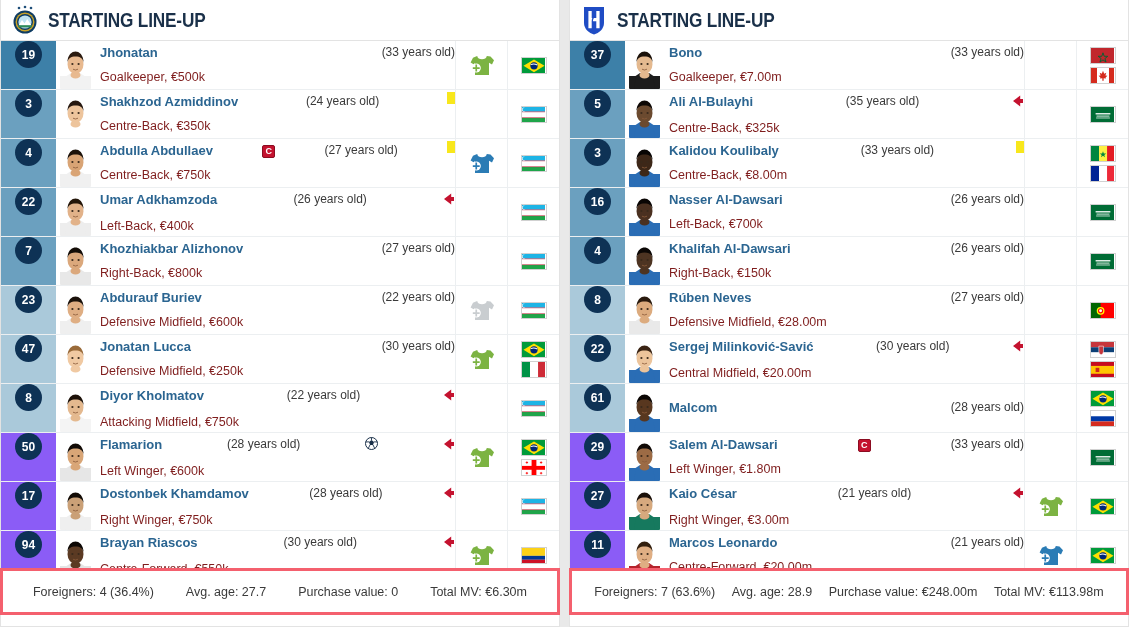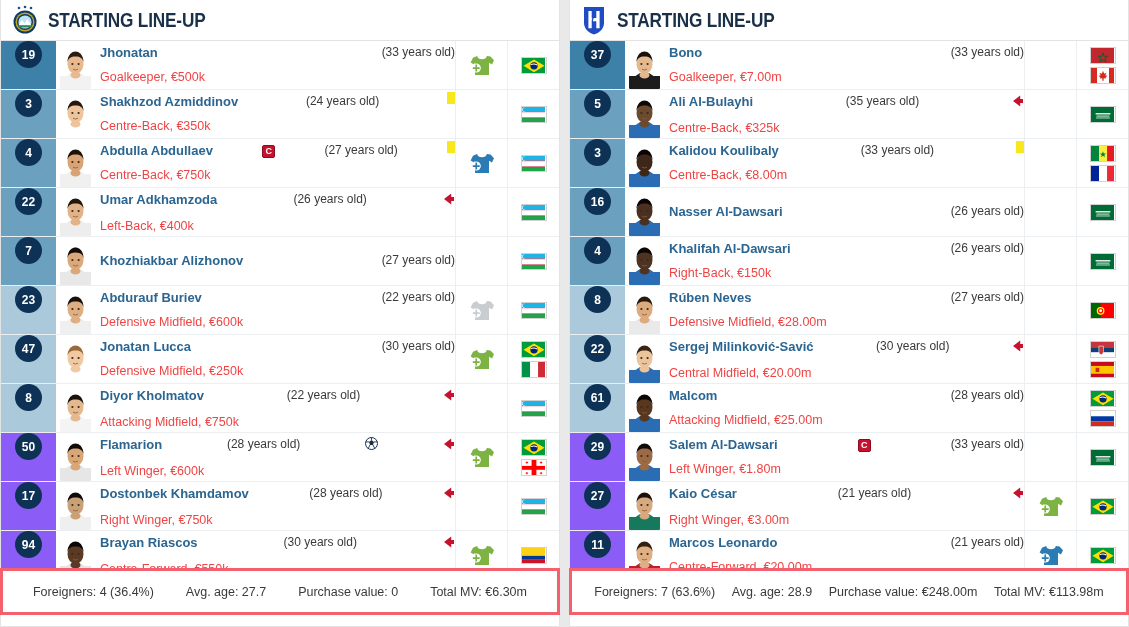--- a/index.html
+++ b/index.html
@@ -113,21 +113,21 @@
     color: #2b6591;
     text-decoration: none;
     cursor: pointer;
   }
   .page-age {
     font-size: 12px;
     color: #3a3a3a;
   }
   .pos-line {
     font-size: 12.5px;
-    color: #ef4444;
+    color: #7f1d1d;
     line-height: 1.15;
     margin-top: 9px;
     white-space: nowrap;
   }
   .sub-cell {
     width: 52px; flex: 0 0 52px;
     display: flex; align-items: center; justify-content: center;
     border-left: 1px solid #eceff1;
   }
   .flag-cell {
@@ -394,20 +394,21 @@
                 <ellipse cx="12.4" cy="18" rx="1.1" ry="1" fill="#3a2a1c"></ellipse>
                 <ellipse cx="18.6" cy="18" rx="1.1" ry="1" fill="#3a2a1c"></ellipse>
                 <path d="M13 23.2 q2.5 1.6 5 0" stroke="#8a5b3a" stroke-width="0.8" fill="none"></path>
               </svg>
             </div>
             <div class="info-cell">
               <div class="pname-line">
                 <a class="pname">Khozhiakbar Alizhonov</a>
                 <span class="page-age">(27 years old)</span>
               </div>
+              <div class="pos-line">Right-Back, €800k</div>
             </div>
             <div class="sub-cell"></div>
             <div class="flag-cell">
               <span class="flag"><svg viewBox="0 0 26 17">
                   <rect width="26" height="5.2" fill="#1eb4e5"></rect>
                   <rect y="5.2" width="26" height="6.6" fill="#fff"></rect>
                   <rect y="11.8" width="26" height="5.2" fill="#1fa54a"></rect>
                   <rect y="5" width="26" height="0.6" fill="#c8102e"></rect>
                   <rect y="11.4" width="26" height="0.6" fill="#c8102e"></rect>
                   <path d="M3.8 1.2 a2 2 0 1 0 0 3.3 a2.3 2.3 0 1 1 0 -3.3z" fill="#fff"></path>
@@ -837,20 +838,21 @@
                 <ellipse cx="12.4" cy="18" rx="1.1" ry="1" fill="#3a2a1c"></ellipse>
                 <ellipse cx="18.6" cy="18" rx="1.1" ry="1" fill="#3a2a1c"></ellipse>
                 <path d="M13 23.2 q2.5 1.6 5 0" stroke="#8a5b3a" stroke-width="0.8" fill="none"></path>
               </svg>
             </div>
             <div class="info-cell">
               <div class="pname-line">
                 <a class="pname">Nasser Al-Dawsari</a>
                 <span class="page-age">(26 years old)</span>
               </div>
+              <div class="pos-line">Left-Back, €700k</div>
             </div>
             <div class="sub-cell"></div>
             <div class="flag-cell">
               <span class="flag"><svg viewBox="0 0 26 17">
                   <rect width="26" height="17" fill="#006c35"></rect>
                   <rect x="5" y="6.6" width="16" height="1.5" fill="#fff" opacity="0.95"></rect>
                   <rect x="6" y="9.3" width="14" height="1.1" fill="#fff" opacity="0.85"></rect>
                   <rect x="5.5" y="11.4" width="15" height="1" fill="#fff" opacity="0.8"></rect>
                 </svg></span>
             </div>
@@ -981,21 +983,20 @@
                 <ellipse cx="12.4" cy="18" rx="1.1" ry="1" fill="#3a2a1c"></ellipse>
                 <ellipse cx="18.6" cy="18" rx="1.1" ry="1" fill="#3a2a1c"></ellipse>
                 <path d="M13 23.2 q2.5 1.6 5 0" stroke="#8a5b3a" stroke-width="0.8" fill="none"></path>
               </svg>
             </div>
             <div class="info-cell">
               <div class="pname-line">
                 <a class="pname">Malcom</a>
                 <span class="page-age">(28 years old)</span>
               </div>
-              <div class="pos-line">Attacking Midfield, €25.00m</div>
             </div>
             <div class="sub-cell"></div>
             <div class="flag-cell">
               <span class="flag"><svg viewBox="0 0 26 17">
                   <rect width="26" height="17" fill="#009b3a"></rect>
                   <path d="M13 1.6 L24.4 8.5 L13 15.4 L1.6 8.5 Z" fill="#ffdf00"></path>
                   <circle cx="13" cy="8.5" r="4" fill="#002776"></circle>
                   <path d="M9.4 7.2 q3.6 -1.4 7.2 0.4" stroke="#fff" stroke-width="1.1" fill="none"></path>
                 </svg></span>
               <span class="flag"><svg viewBox="0 0 26 17">

